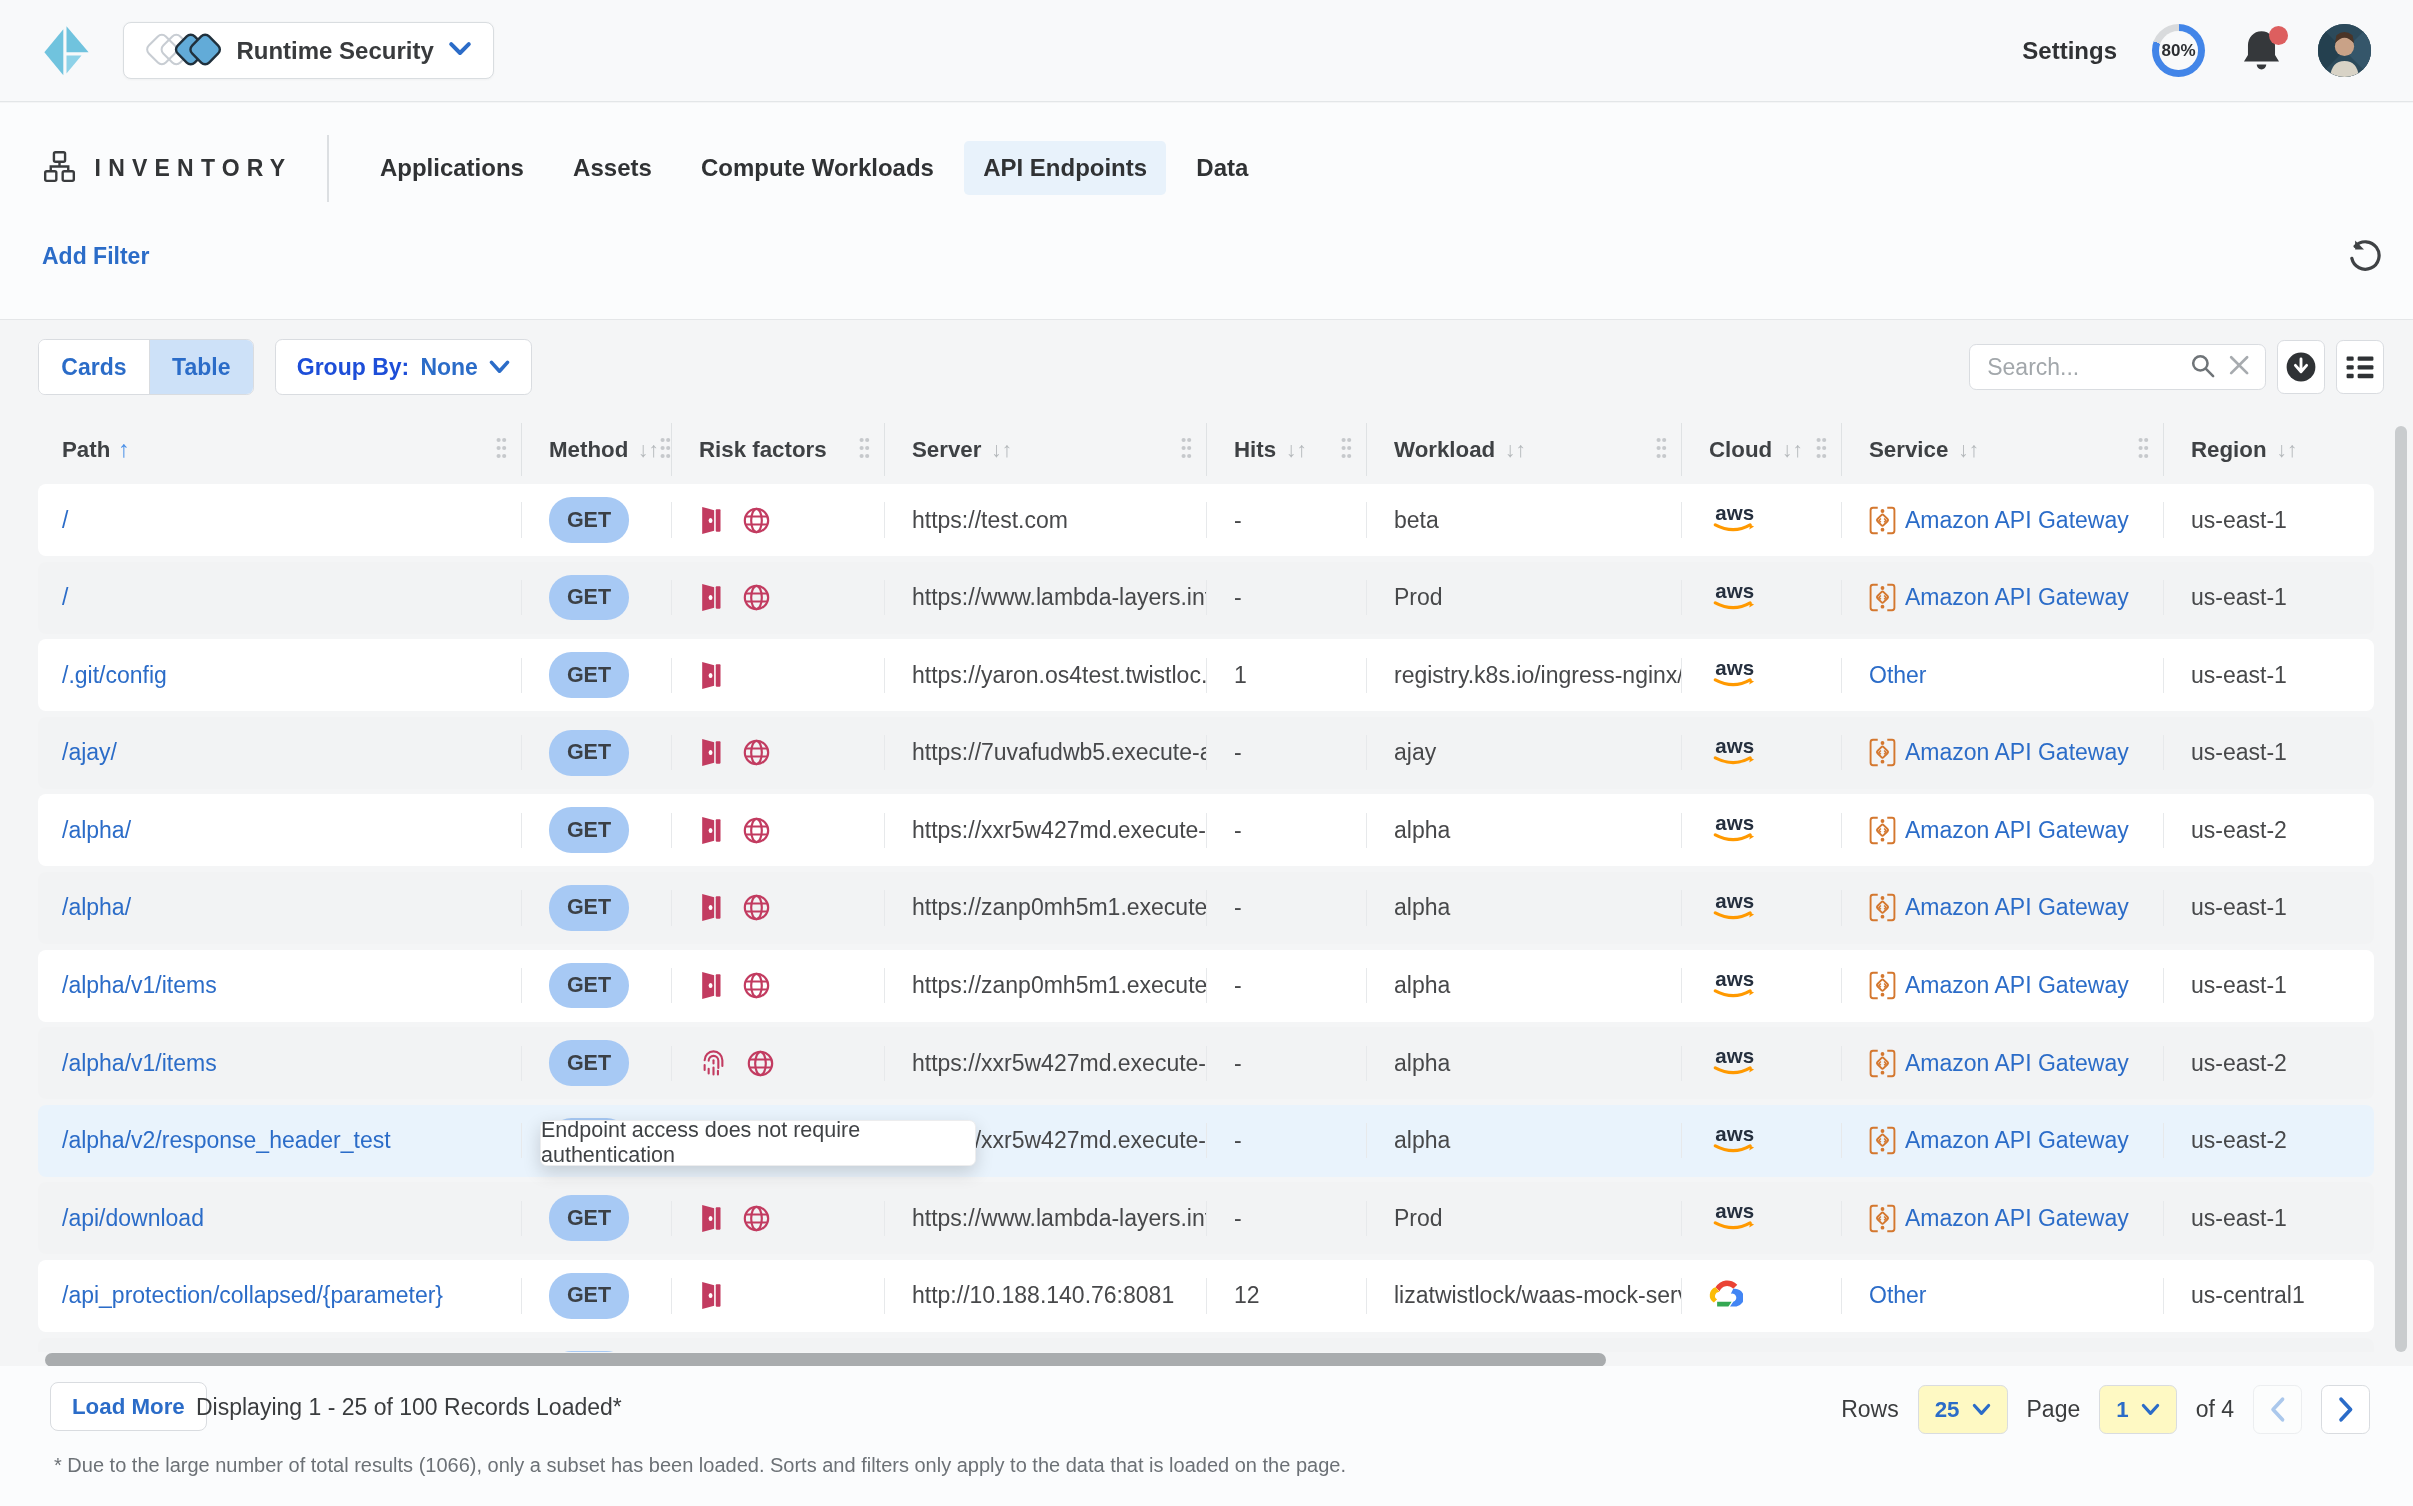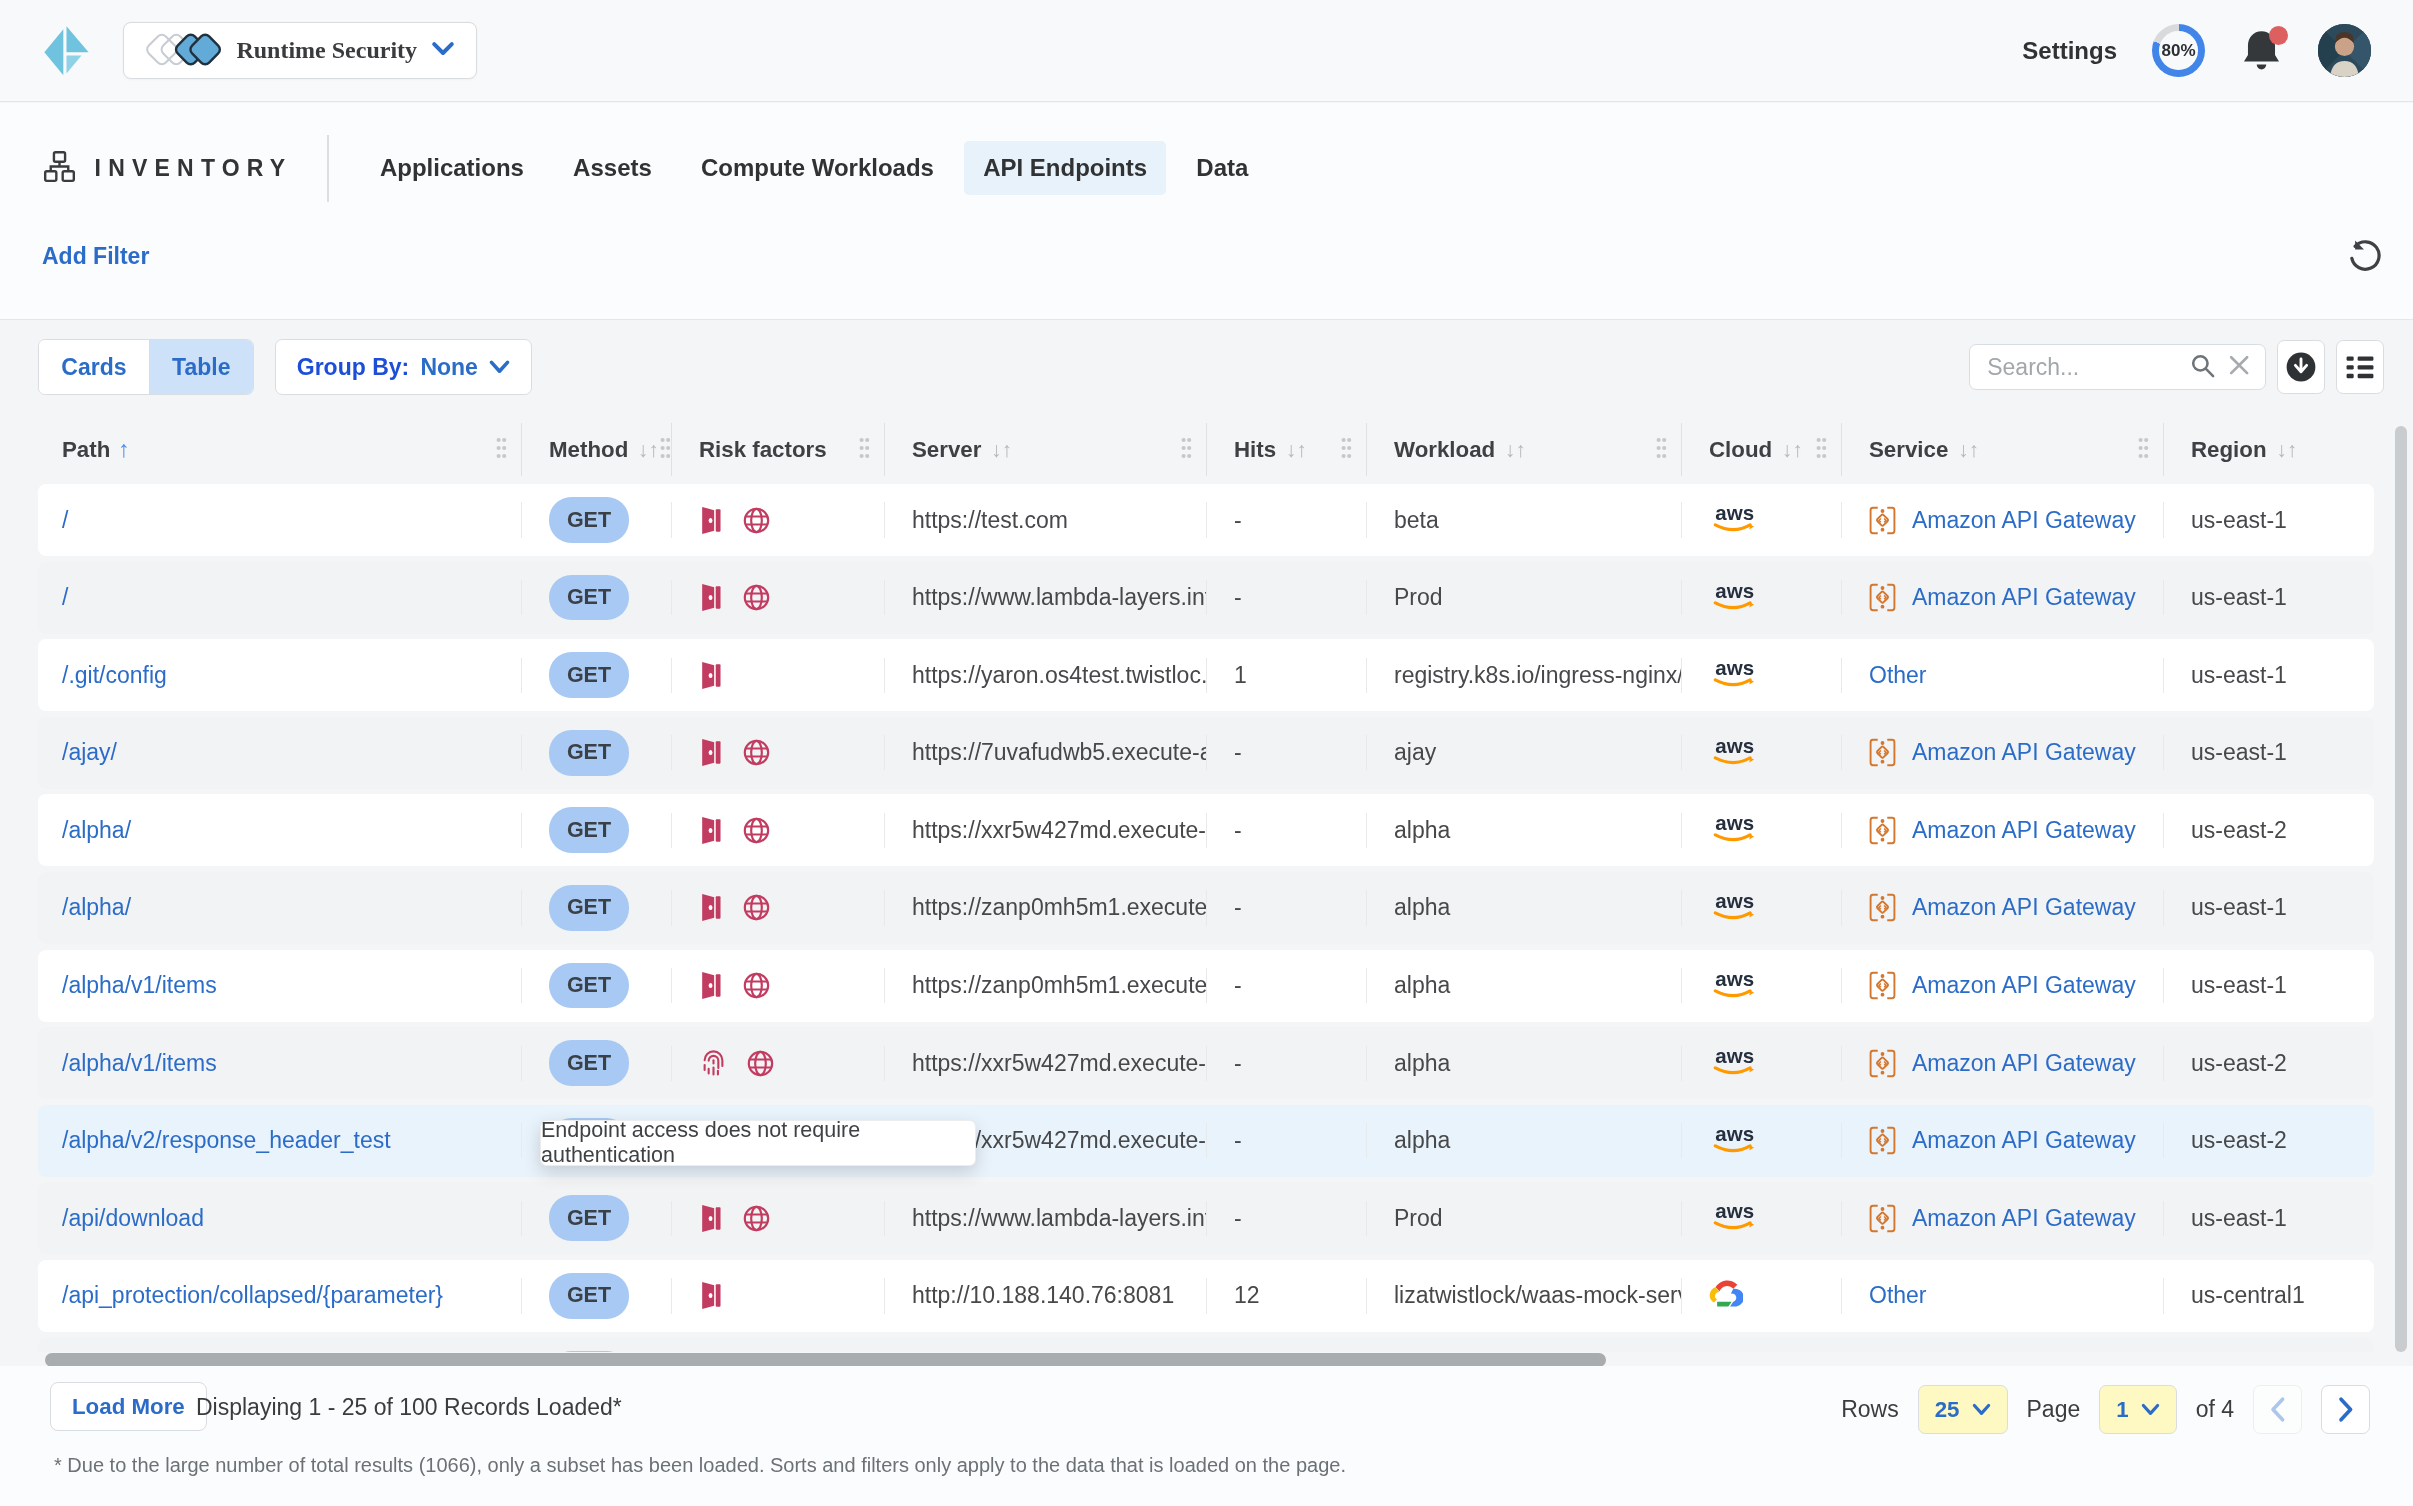--- a/index.html
+++ b/index.html
@@ -6,21 +6,21 @@
   body { font-family:"Liberation Sans","DejaVu Sans",sans-serif; background:#e9eaeb; }
   .page { position:relative; width:2413px; height:1507px; background:#f4f5f6; overflow:hidden; }
 
   
   .topnav { position:absolute; top:0; left:0; right:0; height:102px; background:#f8f9fa;
             border-bottom:0.8px solid #e3e6e8; display:flex; align-items:center; padding:0 42px; z-index:10; }
   .logo { width:49px; height:56px; margin-right:32px; flex:none; cursor:pointer; }
   .module-select { display:flex; align-items:center; gap:14.4px; height:57px; background:#fff;
             border:0.8px solid #d9dde0; border-radius:8px; padding:0 21px; cursor:pointer;
             box-shadow:0 0.8px 2.4px rgba(0,0,0,.04); }
-  .module-select .mlabel { font-size:24px; font-weight:600; color:#393b3d;font-family:Liberation Serif, serif; }
+  .module-select .mlabel { font-size:24px; font-weight:600; color:#393b3d; }
   .navitems { display:flex; align-items:center; gap:8px; margin-left:38px; }
   .navitem { font-size:24px; font-weight:600; color:#303234; padding:12.8px 17.6px; border-radius:6.4px; cursor:pointer; }
   .navitem.active { background:#c5def2; }
   .nav-right { margin-left:auto; display:flex; align-items:center; gap:35px; }
   .settings { font-size:24px; font-weight:600; color:#303234; cursor:pointer; }
   .ring { position:relative; width:53px; height:53px; border-radius:50%;
           background:conic-gradient(from 290deg,#d8dadc 0 20%,#4285e8 20% 100%); cursor:pointer; }
   .ring::before { content:""; position:absolute; inset:7.2px; border-radius:50%; background:#f8f9fa; }
   .ring span { position:absolute; inset:0; display:flex; align-items:center; justify-content:center;
           font-size:17px; font-weight:700; color:#2c2f33; }
@@ -75,21 +75,21 @@
   .trow.grey  { background:#f2f3f4; }
   .trow.hl    { background:#e9f3fc; }
   .cell { position:relative; height:100%; display:flex; align-items:center; padding-left:27px; overflow:hidden; }
   .cell.c-path { padding-left:24px; }
   .cell.divr::after { content:""; position:absolute; right:0; top:18.4px; bottom:18.4px; width:0.8px; background:#e7e9eb; }
   .cell a { font-size:23px; color:#2b6cc8; text-decoration:none; white-space:nowrap; cursor:pointer; }
   .cell .txt { font-size:23px; color:#47484a; white-space:nowrap; }
   .pill { display:inline-block; min-width:80px; text-align:center; background:#a7c9f4; color:#3b4046;
           font-size:21.5px; font-weight:600; border-radius:22.3px; padding:10.4px 0; }
   .risks { display:flex; align-items:center; gap:17.6px; }
-  .svc { display:flex; align-items:center; gap:16px; }
+  .svc { display:flex; align-items:center; gap:9px; }
 
   .vscroll { position:absolute; top:426px; right:6.4px; width:12px; height:926px; background:#c9ccce; border-radius:6.4px; }
   .hscroll { position:absolute; top:1353px; left:45px; width:1561px; height:13.6px; background:#a9acae; border-radius:7.2px; }
 
   .tooltip { position:absolute; left:540px; top:1120px; width:436px; height:46px; background:#fff;
              border:0.8px solid #ededee; border-radius:6.4px; box-shadow:0 6.4px 17.6px rgba(0,0,0,.16);
              display:flex; align-items:center; justify-content:center; font-size:21.5px; color:#3f4245; z-index:6; }
 
   
   .band-d { position:absolute; top:1366px; left:0; right:0; bottom:0; background:#fbfcfd; }

